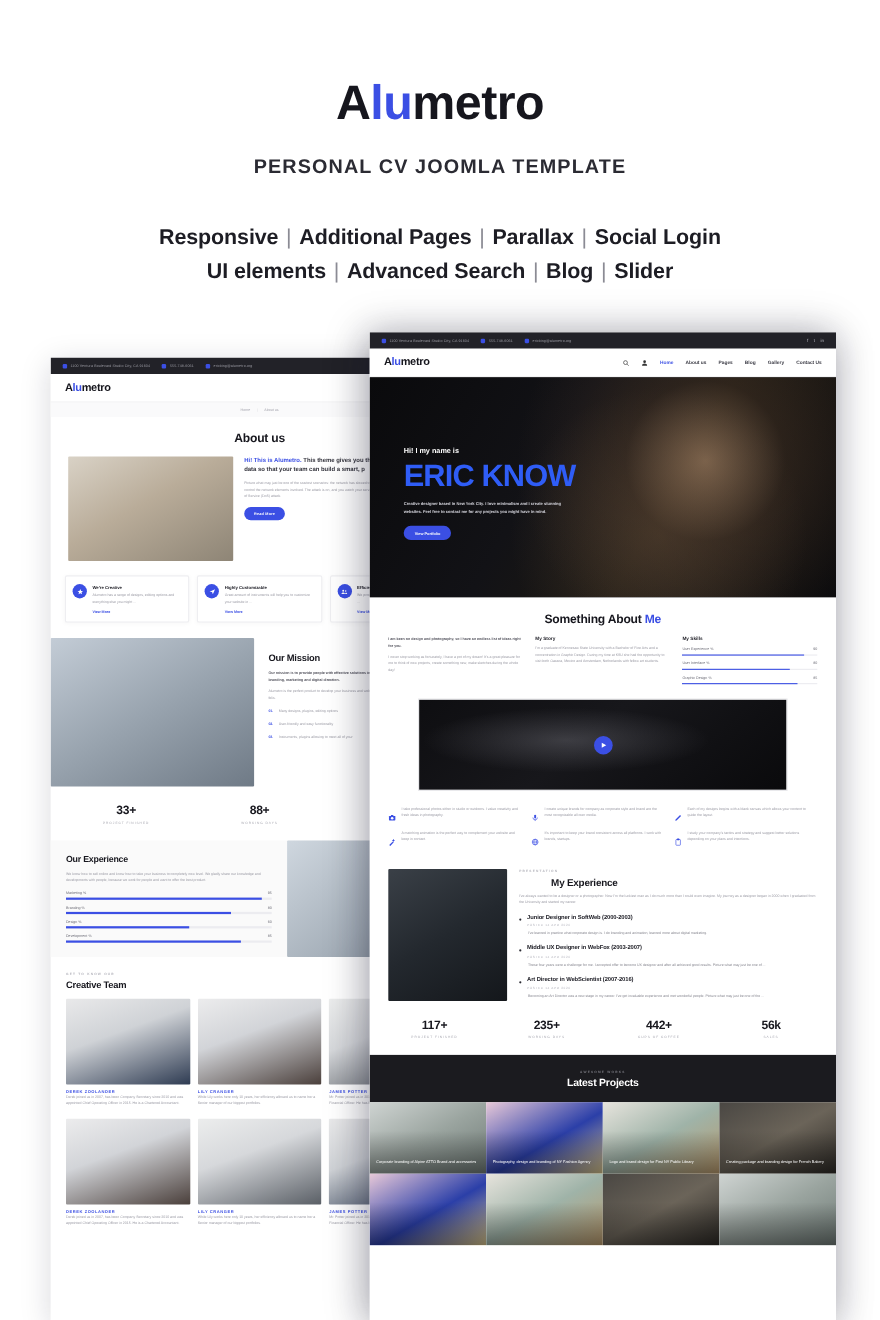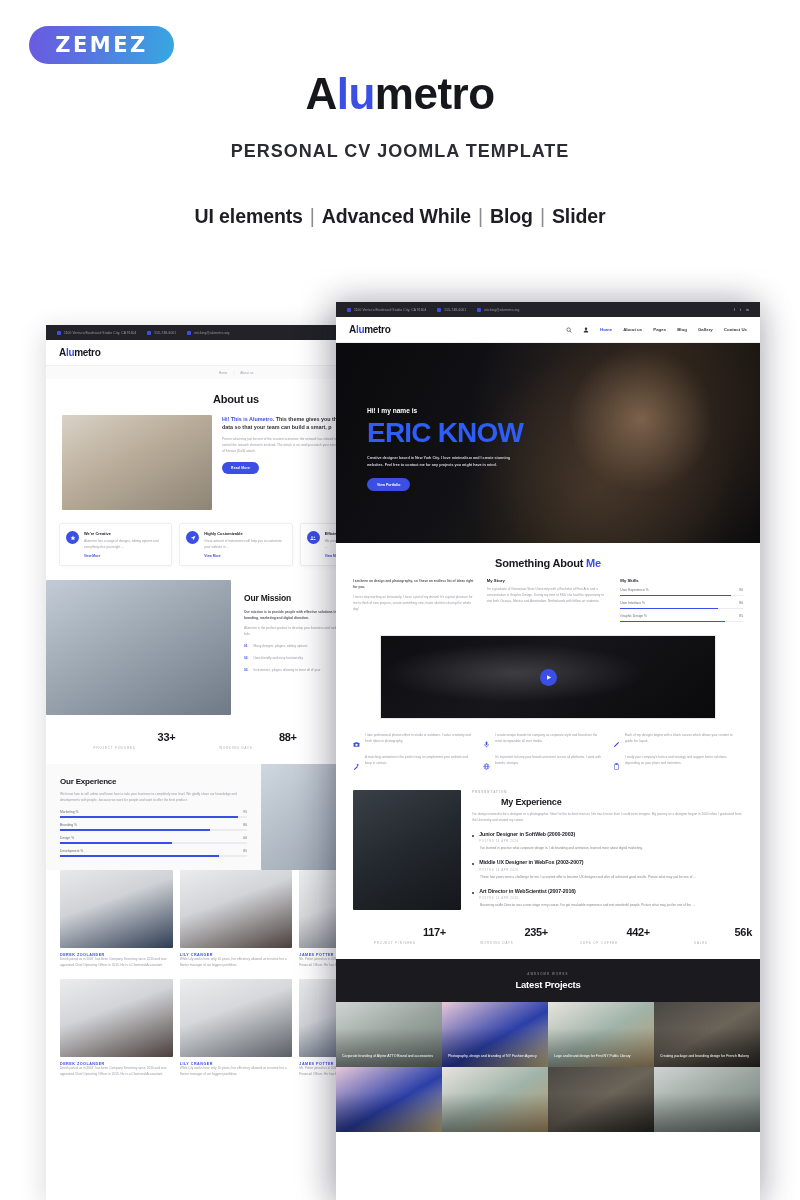--- a/index.html
+++ b/index.html
@@ -128,21 +128,21 @@
   
   .mission { display: flex; margin-top: 14px; }
   .mission .ph { width: 185px; height: 135px; }
   .mission .mbody { padding: 13px 12px 0 13px; flex: 1; }
   .bullet { display: flex; gap: 5px; align-items: flex-start; margin-top: 6px; }
   .bullet .bn { font-size: 3.2px; font-weight: 700; color: #3b4fe4; flex: none; }
 
   
   .counters { display: flex; padding: 16px 8px 14px; }
   .counter { flex: 1; text-align: center; }
-  .counter .cn { font-size: 11px; font-weight: 700; color: #17171e; letter-spacing: -0.3px; text-align: right; }
+  .counter .cn { font-size: 11px; font-weight: 700; color: #17171e; letter-spacing: -0.3px; }
   .counter .cl { font-size: 2.9px; letter-spacing: .9px; color: #a8a8b1; text-transform: uppercase; margin-top: 3px; }
 
   
   .skill { margin-top: 5px; }
   .skill-head { display: flex; justify-content: space-between; align-items: baseline; }
   .skill-head span { font-size: 3.3px; color: #6b6b75; }
   .skill-track { height: 1.6px; background: #ececf0; margin-top: 2.5px; position: relative; }
   .skill-fill { height: 100%; background: #3b4fe4; }
 
   
@@ -226,29 +226,27 @@
     position: absolute; left: 6px; right: 6px; bottom: 8px; z-index: 2;
     font-size: 3.5px; color: #fff; line-height: 1.55; font-weight: 500;
   }
   .proj .pov { position: absolute; inset: 0; background: linear-gradient(180deg, rgba(0,0,0,0) 40%, rgba(0,0,0,.42) 100%); }
 </style>
 </head>
 <body>
 
 <div class="page">
 
-  <div class="zemez-badge">
-    <span>ZEMEZ</span>
-  </div>
 
   <div class="title-wrap">
     <div class="main-title"><span>A</span><span class="blue">lu</span><span>metro</span></div>
     <div class="subtitle">PERSONAL CV  JOOMLA TEMPLATE</div>
     <div class="features">
-      <div class="feat-row"><span>UI elements</span><span class="sep">|</span><span>Advanced While</span><span class="sep">|</span><span>Blog</span><span class="sep">|</span><span>Slider</span></div>
+      <div class="feat-row"><span>Responsive</span><span class="sep">|</span><span>Additional Pages</span><span class="sep">|</span><span>Parallax</span><span class="sep">|</span><span>Social Login</span></div>
+      <div class="feat-row"><span>UI elements</span><span class="sep">|</span><span>Advanced Search</span><span class="sep">|</span><span>Blog</span><span class="sep">|</span><span>Slider</span></div>
     </div>
   </div>
 
   <div class="shots">
 
     <div class="watermark">INGOCK</div>
 
     <div class="shot-left">
 
       <div class="topbar">
@@ -415,20 +413,24 @@
                   <div class="skill-fill" style="width: 85%;"></div>
                 </div>
               </div>
             </div>
         </div>
         <div class="exp-right">
           <div class="ph" style="background:linear-gradient(140deg,#cfd7df,#a6b0ba 55%,#7c8792);"></div>
         </div>
       </div>
 
+      <div class="team-head">
+        <div class="h-kicker">GET TO KNOW OUR</div>
+        <div class="h-title" style="font-size:8.5px;margin-top:3px;">Creative Team</div>
+      </div>
       <div class="team-grid" id="team-grid-1">
           <div class="tcard">
             <div class="ph" style="background:linear-gradient(160deg,#e9e9ea,#cfd2d6 40%,#2e3b52)"></div>
             <div class="tname">DEREK ZOOLANDER</div>
             <div class="tiny">Derek joined us in 2007, has been Company Secretary since 2010 and was appointed Chief Operating Officer in 2015. He is a Chartered Accountant.</div>
           </div>
           <div class="tcard">
             <div class="ph" style="background:linear-gradient(160deg,#ececed,#d2d4d8 40%,#4a3f3b)"></div>
             <div class="tname">LILY CRANGER</div>
             <div class="tiny">While Lily works here only 10 years, her efficiency allowed us to name her a Senior manager of our biggest portfolios.</div>

